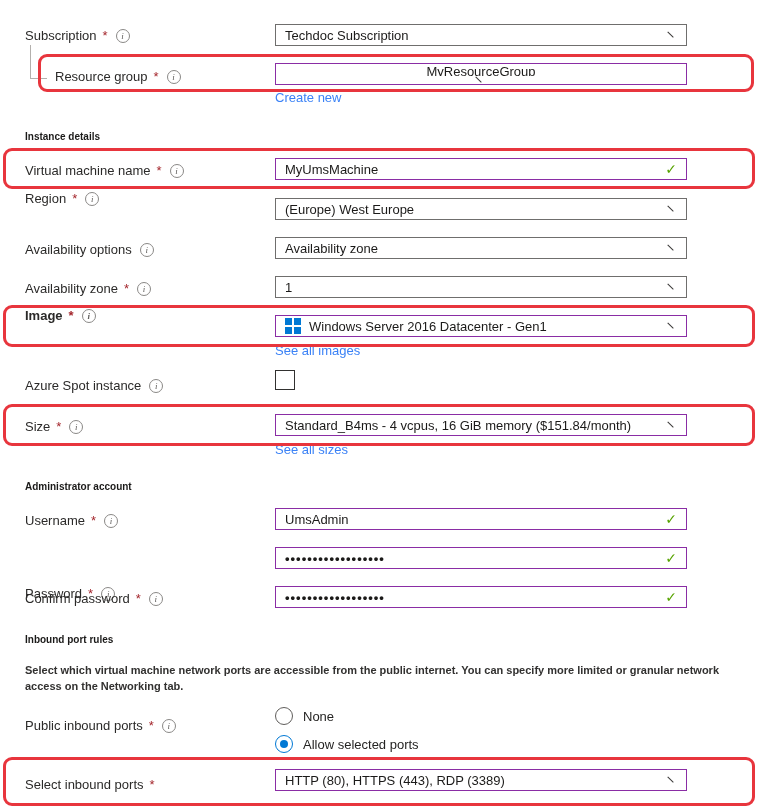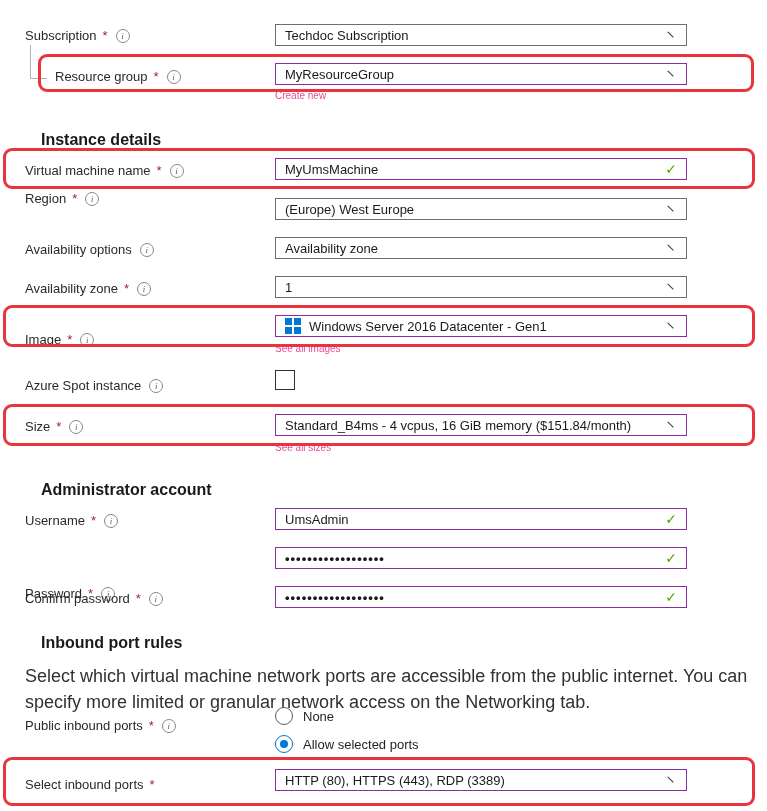--- a/index.html
+++ b/index.html
@@ -18,29 +18,29 @@
     font-size:13px; color:#1b1a19; }
   .dd .val, .ti .val { flex:1; white-space:nowrap; overflow:hidden; }
   .purple { border:1.5px solid #8a2da5; }
 
   .chevron { width:8px; height:8px; border-right:1.5px solid #39383
 7; border-bottom:1.5px solid #393837; transform:rotate(45deg) translate(-2px,-2px); flex:none; }
   .checkmark { color:#57a300; font-size:14px; font-weight:bold; flex:none; margin-left:8px; }
 
   .hl { position:absolute; border:3px solid #e8353d; border-radius:9px; background:transparent; pointer-events:none; }
 
-  .section-heading { position:absolute; left:41px; font-size:16px; font-weight:bold; color:#1b1a19; }
-  .link { position:absolute; left:275px; font-size:10px; color:#ec4899; text-decoration:none; cursor:pointer; }
+  .section-heading { position:absolute; left:25px; font-size:10px; font-weight:bold; color:#1b1a19; }
+  .link { position:absolute; left:275px; font-size:13px; color:#3b82f6; text-decoration:none; cursor:pointer; }
 
   .connector { position:absolute; left:30px; top:45px; width:17px; height:34px;
     border-left:1px solid #b3b0ad; border-bottom:1px solid #b3b0ad; }
 
   .checkbox { position:absolute; left:275px; width:20px; height:20px; border:1px solid #323130; background:#fff; }
 
-  .para { position:absolute; left:25px; width:724px; font-size:18px; color:#323130; line-height:1.45; }
+  .para { position:absolute; left:25px; width:724px; font-size:11px; color:#323130; line-height:1.45;font-weight:bold; }
 
   .radio-row { position:absolute; left:275px; display:flex; align-items:center; gap:10px; }
   .radio { width:18px; height:18px; border-radius:50%; border:1px solid #605e5c; background:#fff; position:relative; flex:none; }
   .radio.selected { border:1px solid #0078d4; }
   .radio.selected::after { content:""; position:absolute; left:4px; top:4px; width:8px; height:8px; border-radius:50%; background:#0078d4; }
   .radio-label { font-size:13px; color:#252423; }
 
   .win-icon { width:16px; height:16px; background:#fff; display:grid; grid-template-columns:1fr 1fr; grid-template-rows:1fr 1fr; gap:2px; margin-right:8px; flex:none; }
   .win-icon span { background:#0078d4; }
 
@@ -60,21 +60,21 @@
     <span class="chevron"></span>
   </div>
 
   <div class="connector"></div>
 
   <div class="field-label" style="left:55px; top:69px;">
     <span>Resource group</span>
       <span class="req">*</span>
     <span class="info-icon">i</span>
   </div>
-  <div class="dd purple" style="top:63px;">
+  <div class="dd purple" style="top:63px;flex-direction:column;">
     <span class="val">MyResourceGroup</span>
     <span class="chevron"></span>
   </div>
   <a class="link" style="top:90px;">Create new</a>
   <div class="hl" style="left:38px; top:54px; width:716px; height:38px;"></div>
 
   <div class="section-heading" style="top:131px;">Instance details</div>
 
   <div class="field-label" style="top:163px;">
     <span>Virtual machine name</span>
@@ -109,21 +109,21 @@
   <div class="field-label" style="top:281px;">
     <span>Availability zone</span>
       <span class="req">*</span>
     <span class="info-icon">i</span>
   </div>
   <div class="dd" style="top:276px;">
     <span class="val">1</span>
     <span class="chevron"></span>
   </div>
 
-  <div class="field-label" style="top:332px;">
+  <div class="field-label" style="top:308px;font-weight:bold;">
     <span>Image</span>
       <span class="req">*</span>
     <span class="info-icon">i</span>
   </div>
   <div class="dd purple" style="top:315px;">
     <span class="win-icon">
         <span></span>
         <span></span>
         <span></span>
         <span></span>

